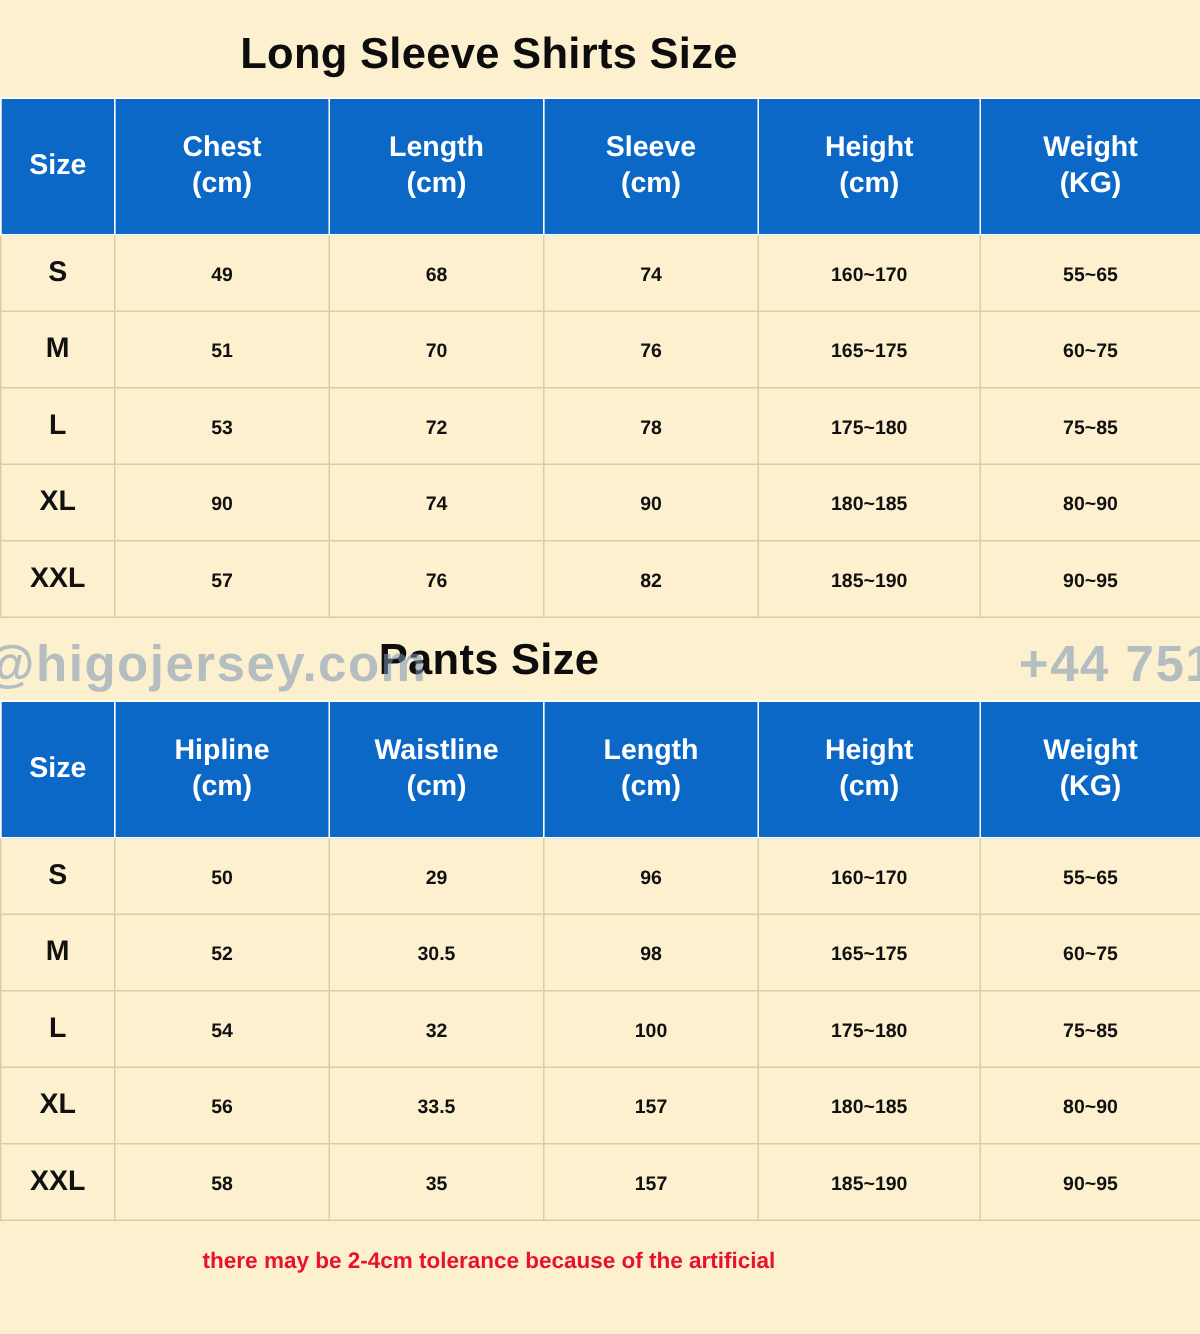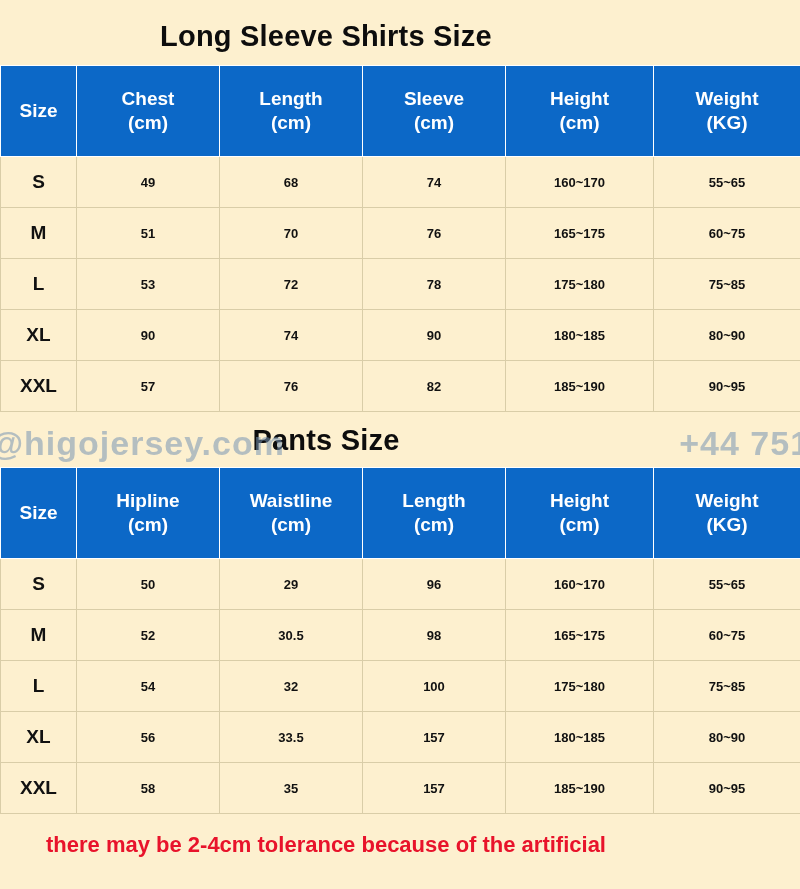--- a/index.html
+++ b/index.html
@@ -70,21 +70,21 @@
   col.c-size { width: 76px; }
   col.c-a { width: 143px; }
   col.c-b { width: 143px; }
   col.c-c { width: 143px; }
   col.c-d { width: 148px; }
   col.c-e { width: 147px; }
 
   .note {
     text-align: center;
     color: #e8132b;
-    font-size: 22px;
+    font-size: 15px;
     font-weight: bold;
     padding-top: 18px;
   }
   .watermark {
     position: absolute;
     left: 0;
     top: 424px;
     width: 800px;
     text-align: center;
     font-size: 34px;

